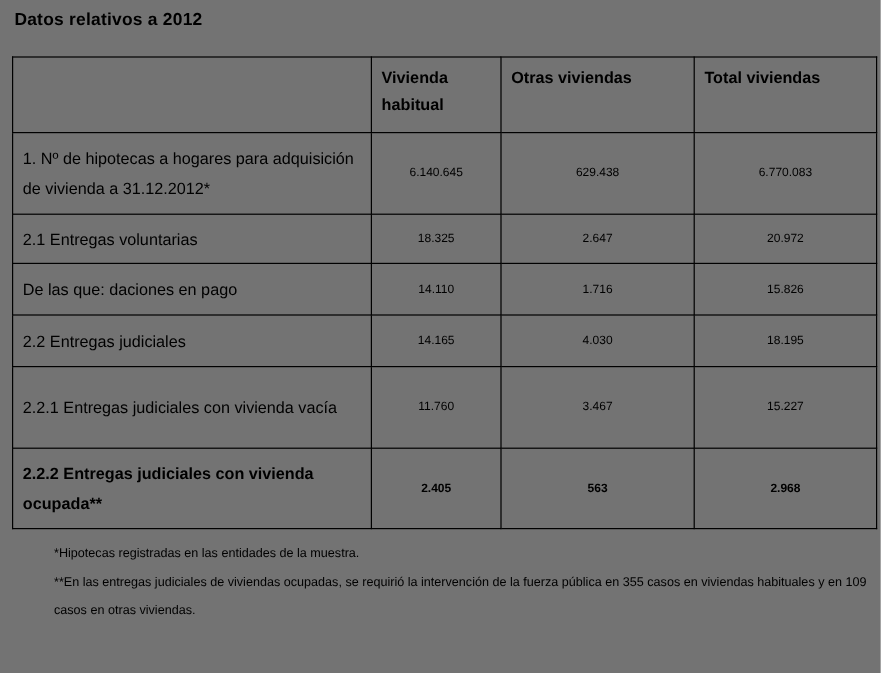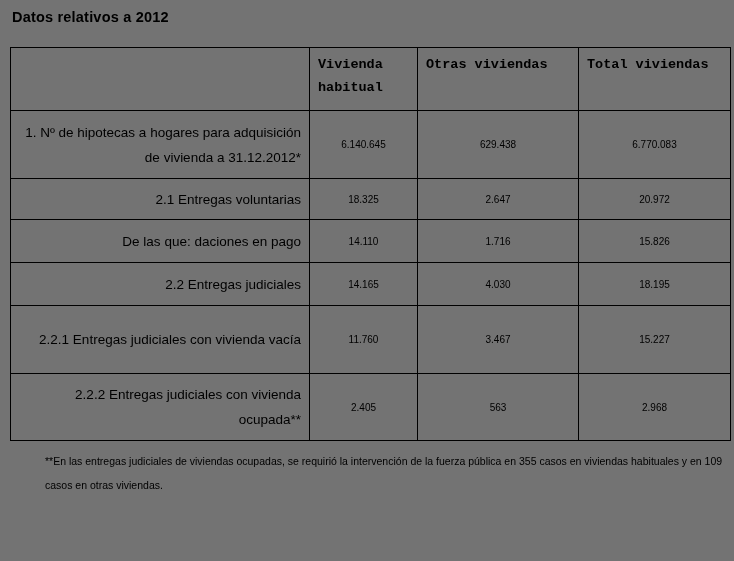--- a/index.html
+++ b/index.html
@@ -39,35 +39,35 @@
   }
   .data-table th {
     text-align: left;
     vertical-align: top;
     font-weight: bold;
     font-size: 13.5px;
     line-height: 23px;
     padding: 5px 8px;
   }
   .data-table td.label {
-    text-align: right;
+    text-align: left;
     vertical-align: middle;
     font-size: 13.5px;
     line-height: 25px;
     padding: 2px 8px;
   }
   .data-table td.num {
     text-align: center;
     vertical-align: middle;
     font-size: 10px;
     padding: 0 4px;
   }
-  tr.h63 { height: 63px; font-family: Liberation Mono, monospace; }
+  tr.h63 { height: 63px; }
   tr.h68 { height: 68px; }
-  tr.h67 { height: 67px; }
+  tr.h67 { height: 67px; font-weight: bold; }
   tr.h42 { height: 42px; }
   tr.h41 { height: 41px; }
   tr.h43 { height: 43px; padding-left: 21px; }
   td.indent { padding-left: 36px; }
   td.justify { text-align: justify; }
   .footnotes {
     margin: 8px 0 0 35px;
     font-size: 10.5px;
     line-height: 24px;
   }
@@ -134,16 +134,17 @@
       <tr class="h67">
         <td class="label justify">2.2.2 Entregas judiciales con vivienda ocupada**</td>
         <td class="num">2.405</td>
         <td class="num">563</td>
         <td class="num">2.968</td>
       </tr>
     </tbody>
   </table>
 
   <div class="footnotes">
+    <p>*Hipotecas registradas en las entidades de la muestra.</p>
     <p class="fn-long">**En las entregas judiciales de viviendas ocupadas, se requirió la intervención de la fuerza pública en 355 casos en viviendas habituales y en 109 casos en otras viviendas.</p>
   </div>
 
 </div>
 
 </body></html>

